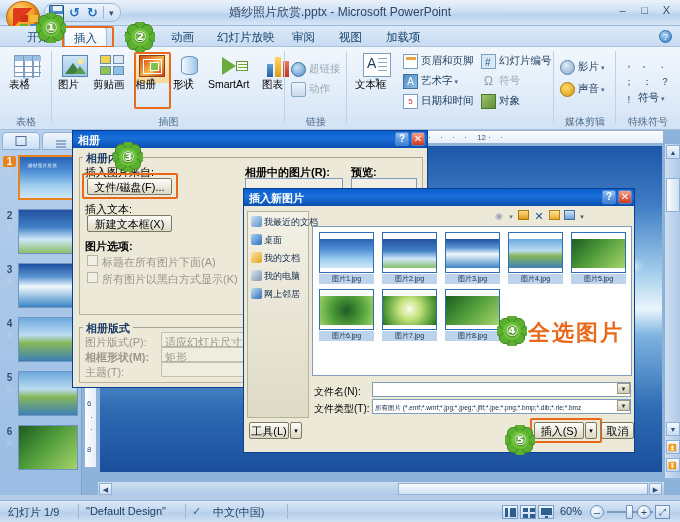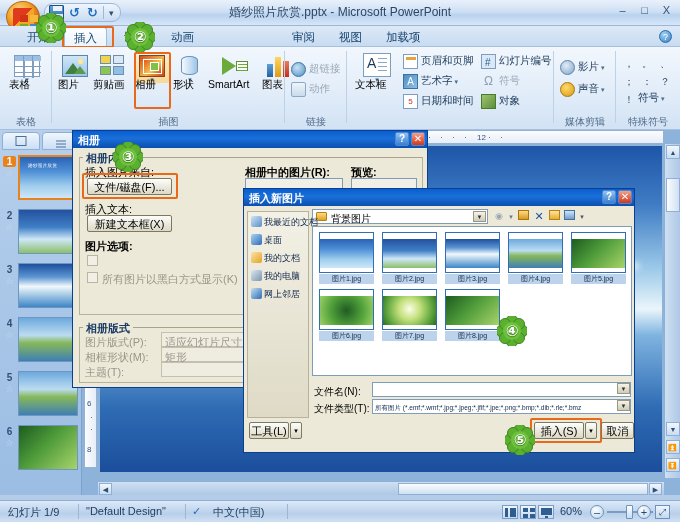--- a/index.html
+++ b/index.html
@@ -330,20 +330,21 @@
       <span class="wbtn">□</span>
       <span class="wbtn">X</span>
     </div>
   </div>
 
   <div class="tabstrip">
     <div class="tab" style="left:18px;">开始</div>
     <div class="tab active" style="left:64px;">插入</div>
     <div class="tab" style="left:115px;">设计</div>
     <div class="tab" style="left:162px;">动画</div>
+    <div class="tab" style="left:208px;">幻灯片放映</div>
     <div class="tab" style="left:283px;">审阅</div>
     <div class="tab" style="left:330px;">视图</div>
     <div class="tab" style="left:377px;">加载项</div>
     <div class="tab-hl" style="left:62px;top:0;width:52px;height:22px;"></div>
     <div class="help-ic">?</div>
   </div>
 
   <div class="ribbon">
 
     <div class="rgroup" style="left:0;width:52px;">
@@ -619,59 +620,55 @@
 
     <div class="lbl" style="left:12px;top:34px;">插入图片来自:</div>
     <div class="btn" style="left:14px;top:47px;width:85px;height:17px;line-height:16px;">文件/磁盘(F)...</div>
     <div class="hl-box" style="left:9px;top:42px;width:96px;height:26px;"></div>
 
     <div class="lbl" style="left:12px;top:71px;">插入文本:</div>
     <div class="btn" style="left:14px;top:84px;width:85px;height:17px;line-height:16px;">新建文本框(X)</div>
 
     <div class="lbl" style="left:12px;top:108px;font-weight:bold;">图片选项:</div>
     <div class="chk" style="left:14px;top:124px;"></div>
+    <div class="lbl dim" style="left:29px;top:124px;">标题在所有图片下面(A)</div>
     <div class="chk" style="left:14px;top:141px;"></div>
     <div class="lbl dim" style="left:29px;top:141px;text-align:center;">所有图片以黑白方式显示(K)</div>
 
     <div class="lbl" style="left:172px;top:34px;font-weight:bold;">相册中的图片(R):</div>
     <div class="listbox dim" style="left:172px;top:47px;width:98px;height:108px;"></div>
     <div class="lbl" style="left:278px;top:34px;font-weight:bold;">预览:</div>
     <div class="listbox dim" style="left:278px;top:47px;width:66px;height:108px;"></div>
 
     <div class="btn dim" style="left:200px;top:160px;width:18px;height:16px;line-height:15px;">↑</div>
     <div class="btn dim" style="left:221px;top:160px;width:18px;height:16px;line-height:15px;">↓</div>
 
     <div class="fs" style="left:6px;top:196px;width:344px;height:56px;"></div>
     <div class="fs-lbl" style="left:10px;top:190px;">相册版式</div>
     <div class="lbl dim" style="left:12px;top:204px;">图片版式(P):</div>
     <div class="txtbox dim" style="left:88px;top:201px;width:140px;height:15px;"></div>
     <div class="lbl dim" style="left:92px;top:204px;">适应幻灯片尺寸</div>
-    <div class="lbl dim" style="left:12px;top:219px;">相框形状(M):</div>
+    <div class="lbl dim" style="left:12px;top:219px;font-weight:bold;">相框形状(M):</div>
     <div class="txtbox dim" style="left:88px;top:216px;width:140px;height:15px;"></div>
     <div class="lbl dim" style="left:92px;top:219px;">矩形</div>
     <div class="lbl dim" style="left:12px;top:234px;">主题(T):</div>
     <div class="txtbox dim" style="left:88px;top:231px;width:140px;height:15px;"></div>
     <div class="lbl dim" style="left:92px;top:234px;"></div>
   </div>
 
   <div class="dlg" id="insertDlg">
     <div class="dlg-tb">
       <div class="dlg-title">插入新图片</div>
       <div class="dlg-btns">
         <div class="dbtn q">?</div>
         <div class="dbtn x">✕</div>
       </div>
     </div>
 
     <div class="lbl" style="left:6px;top:23px;font-size:10px;">查找范围(I):</div>
-    <div class="lookin">
-      <span style="position:absolute;left:3px;top:2px;width:11px;height:9px;background:linear-gradient(180deg,#ffd88a,#e0a424);border:1px solid #b5820f;border-radius:1px;"></span>
-      <span class="lbl" style="left:18px;top:2px;font-size:10px;">背景图片</span>
-      <span class="combo-arrow">▼</span>
-    </div>
 
     <div class="tbic" style="left:248px;color:#9aa6b4;">◉</div>
     <div class="tbic" style="left:260px;color:#6b7a8a;font-size:7px;">▾</div>
     <div class="tbic" style="left:272px;"><span style="display:inline-block;width:11px;height:10px;background:linear-gradient(180deg,#ffd88a,#d99d1c);border:1px solid #a9760c;"></span></div>
     <div class="tbic" style="left:288px;color:#20509a;font-weight:bold;font-size:11px;">✕</div>
     <div class="tbic" style="left:303px;"><span style="display:inline-block;width:11px;height:10px;background:linear-gradient(180deg,#ffe2a3,#e8ae30);border:1px solid #b5820f;"></span></div>
     <div class="tbic" style="left:318px;"><span style="display:inline-block;width:11px;height:10px;background:linear-gradient(180deg,#cfe4f8,#6f9fd0);border:1px solid #44709e;"></span></div>
     <div class="tbic" style="left:331px;color:#4a5a6a;font-size:7px;">▾</div>
 
     <div class="places">
@@ -820,20 +817,21 @@
           <circle cx="5" cy="15" r="6"></circle>
         <circle cx="22" cy="8" r="5.5"></circle>
           <circle cx="22" cy="22" r="5.5"></circle>
         <circle cx="8" cy="22" r="5.5"></circle>
           <circle cx="8" cy="8" r="5.5"></circle>
       </g>
       <circle cx="15" cy="15" r="9" fill="#6dc23c"></circle>
     </svg>
     <div class="num">④</div>
   </div>
+  <div class="callout-text" style="left:528px;top:318px;">全选图片</div>
 
   <div class="badge" style="left:505px;top:425px;">
     <svg class="flower" viewBox="0 0 30 30">
       <g fill="#5bb030" stroke="#3f8720" stroke-width="1">
         <circle cx="15" cy="5" r="6"></circle>
           <circle cx="25" cy="15" r="6"></circle>
         <circle cx="15" cy="25" r="6"></circle>
           <circle cx="5" cy="15" r="6"></circle>
         <circle cx="22" cy="8" r="5.5"></circle>
           <circle cx="22" cy="22" r="5.5"></circle>

